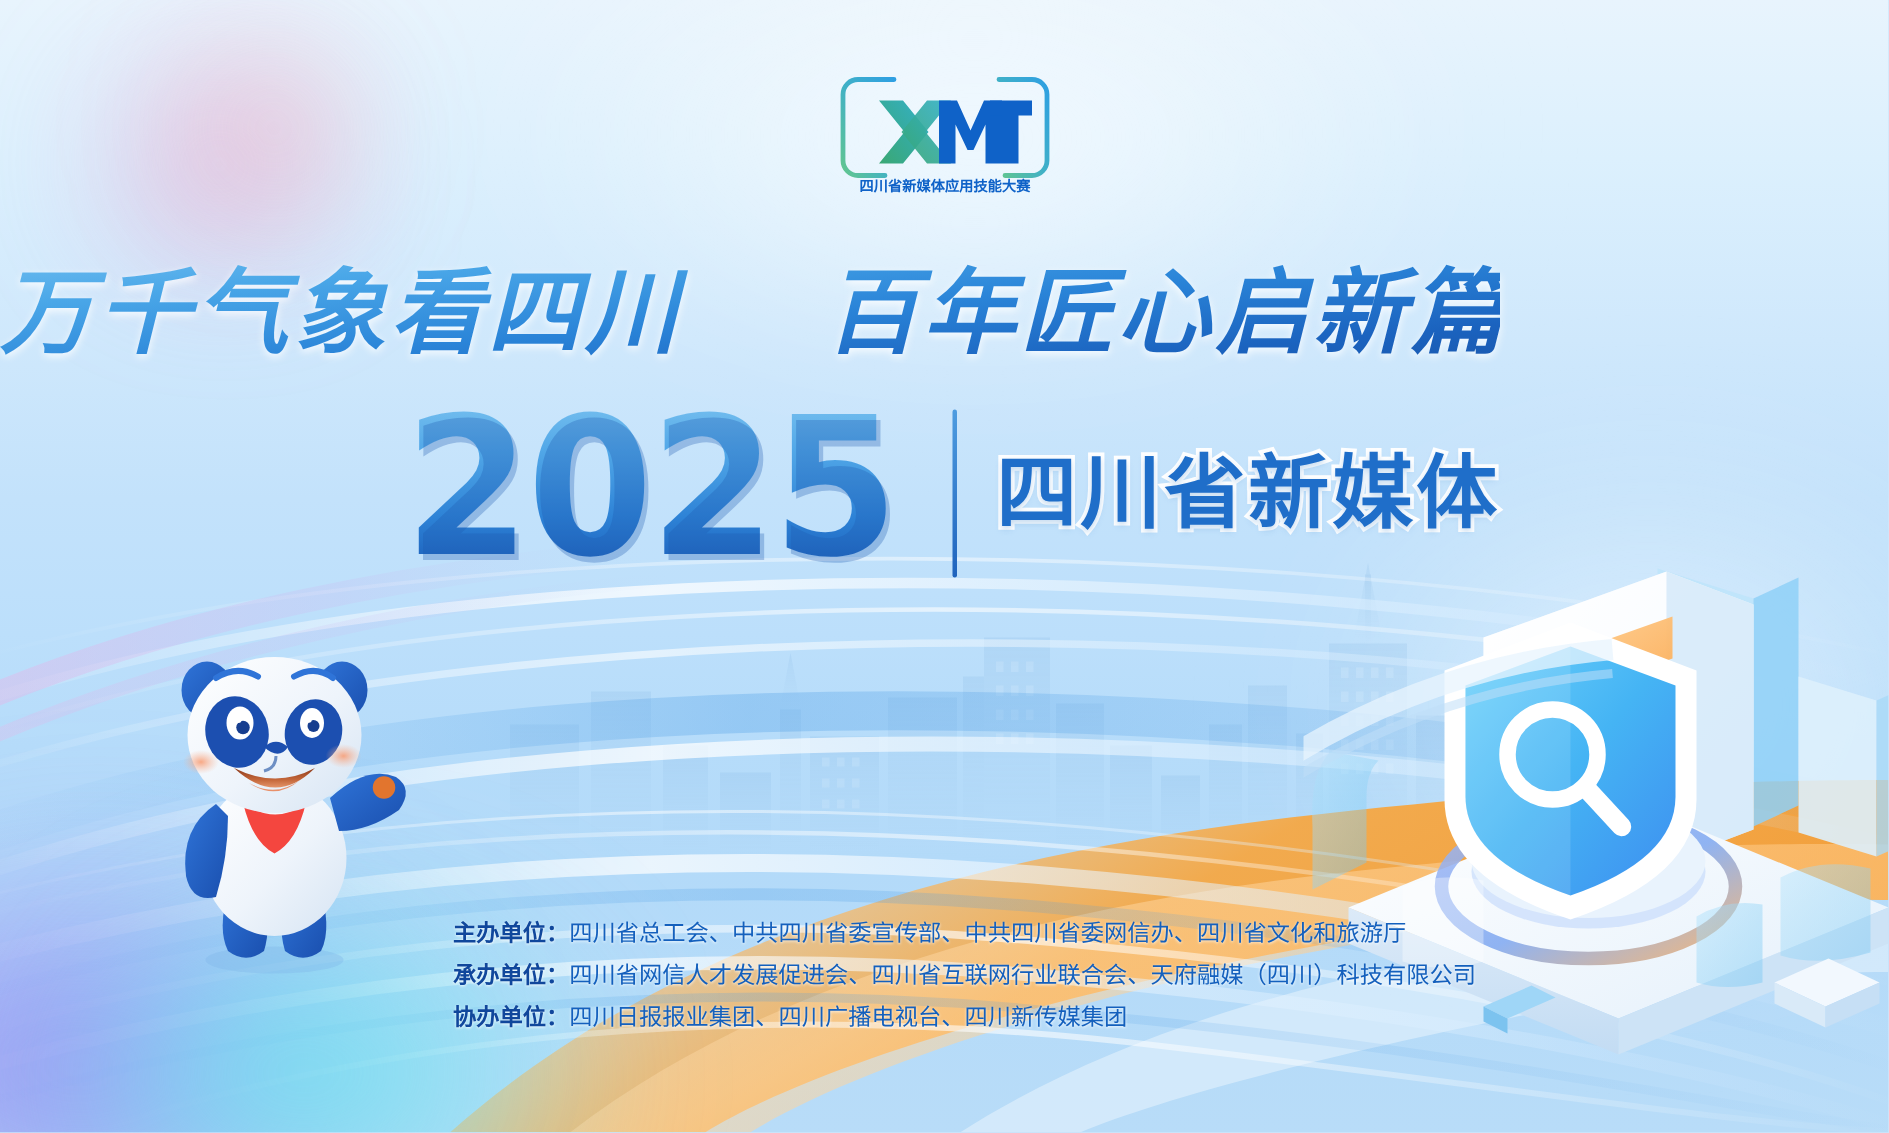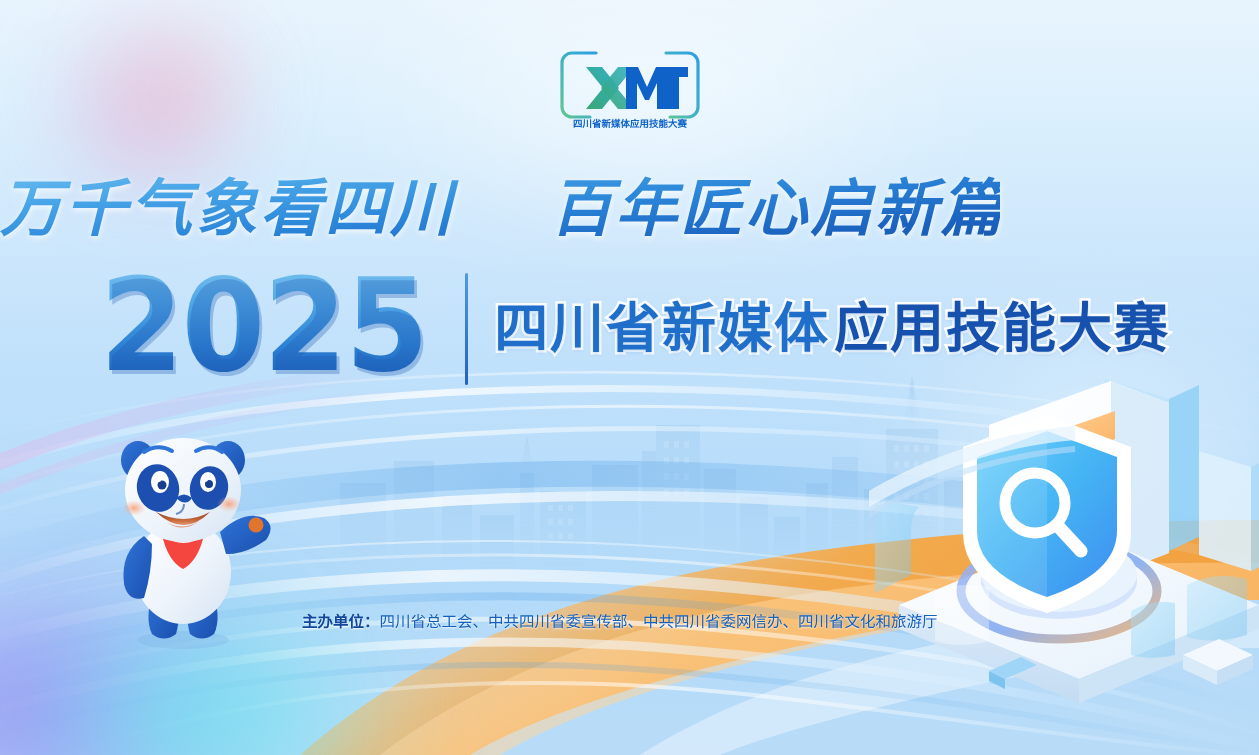--- a/index.html
+++ b/index.html
@@ -304,21 +304,20 @@
   </div>
 
   <div class="lockup">
     <div style="position:relative;text-align:right;">
       <div class="year-shadow">2025</div>
       <div class="year">2025</div>
     </div>
     <div class="vdivide"></div>
     <div class="zh-title">
       <div class="zh-line">四川省新媒体</div>
-      <div class="zh-line second">应用技能大赛</div>
     </div>
   </div>
 
   <svg class="panda" viewBox="0 0 190 240">
     <defs>
       <linearGradient id="bodyG" x1="0" y1="0" x2="1" y2="1">
         <stop offset="0%" stop-color="#ffffff"></stop>
         <stop offset="55%" stop-color="#eef4fb"></stop>
         <stop offset="100%" stop-color="#d6e4f3"></stop>
       </linearGradient>
@@ -470,15 +469,21 @@
     </g>
 
     <path d="M-10,150 Q90,88 206,78" fill="none" stroke="#e8f4fd" stroke-width="14" opacity=".75"></path>
     <path d="M-10,166 Q90,104 206,94" fill="none" stroke="#bfdef7" stroke-width="6" opacity=".55"></path>
   </svg>
 
   <div class="credits">
     <div class="credit-row">
       <span class="credit-label">主办单位：</span><span class="credit-value">四川省总工会、中共四川省委宣传部、中共四川省委网信办、四川省文化和旅游厅</span>
     </div>
+    <div class="credit-row">
+      <span class="credit-label">承办单位：</span><span class="credit-value">四川省网信人才发展促进会、四川省互联网行业联合会、天府融媒（四川）科技有限公司</span>
+    </div>
+    <div class="credit-row">
+      <span class="credit-label">协办单位：</span><span class="credit-value">四川日报报业集团、四川广播电视台、四川新传媒集团</span>
+    </div>
   </div>
 
 </div>
 
 </body></html>

